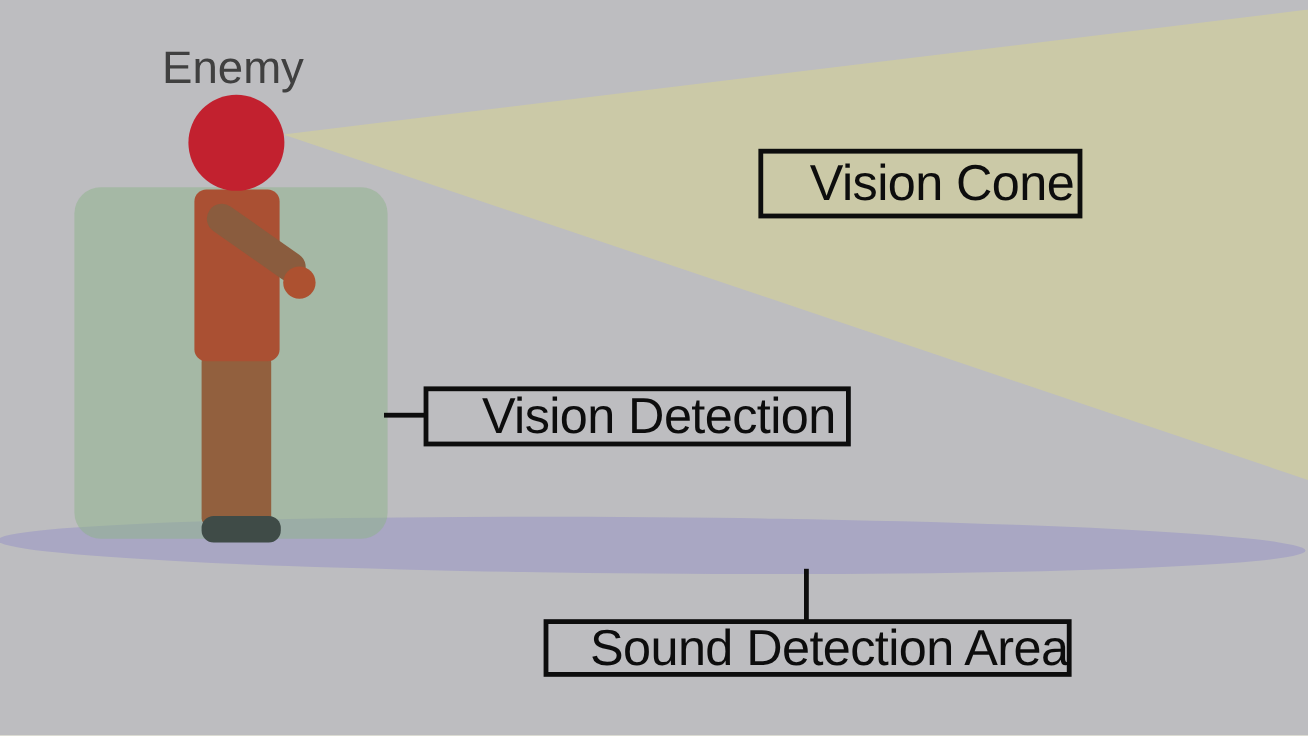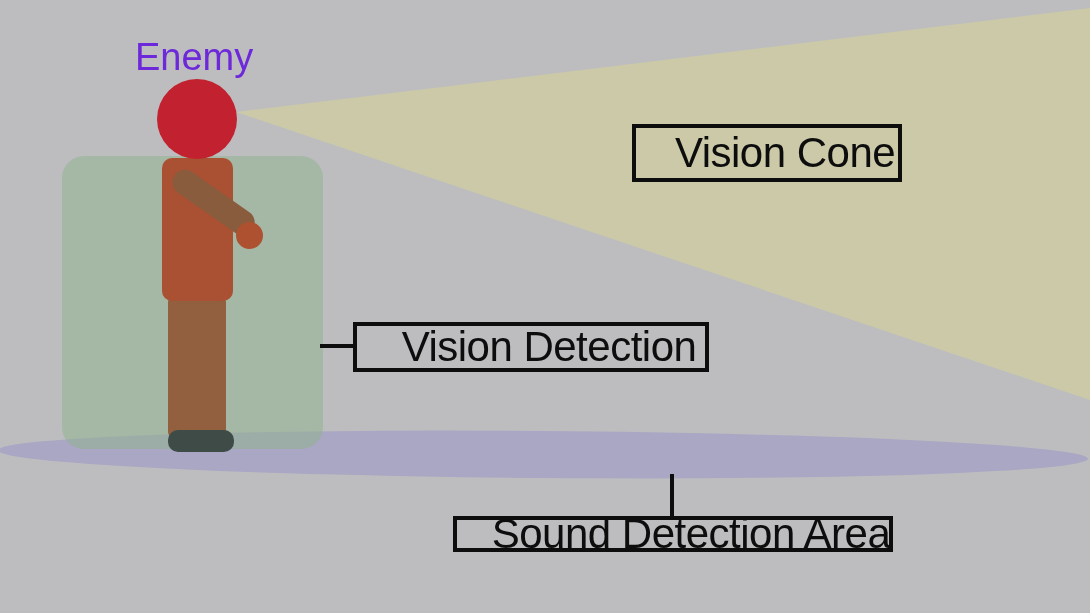--- a/index.html
+++ b/index.html
@@ -93,21 +93,21 @@
   .vision-label-box {
     left: 632px; top: 124px;
     width: 270px; height: 58px;
   }
   .motion-label-box {
     left: 353px; top: 322px;
     width: 356px; height: 50px;
   }
   .sound-label-box {
     left: 453px; top: 516px;
-    width: 440px; height: 36px;
+    width: 440px; height: 48px;
   }
 
   
   .motion-connector {
     left: 320px; top: 344px;
     width: 34px; height: 4px;
     background: #0d0d0d;
   }
   .sound-connector {
     left: 670px; top: 474px;
@@ -128,21 +128,21 @@
 
   <div>
     <div class="abs legs" style="background-color: rgb(146, 96, 62);"></div>
     <div class="abs foot" style="background-color: rgb(63, 75, 71);"></div>
     <div class="abs torso" style="background-color: rgb(170, 80, 51);"></div>
     <div class="abs arm" style="background-color: rgb(138, 92, 62);"></div>
     <div class="abs hand" style="background-color: rgb(173, 81, 48);"></div>
     <div class="abs head" style="background-color: rgb(194, 33, 47);"></div>
   </div>
 
-  <div class="abs plain-label" style="color: #6d28d9;">Enemy</div>
+  <div class="abs plain-label" style="color: #404040;">Enemy</div>
 
   <div class="abs boxed-label vision-label-box" style="color: rgb(13, 13, 13);">
     <span>Vision Cone</span>
   </div>
 
   <div class="abs motion-connector"></div>
 
   <div class="abs boxed-label motion-label-box" style="color: rgb(13, 13, 13);">
     <span>Vision Detection</span>
   </div>

